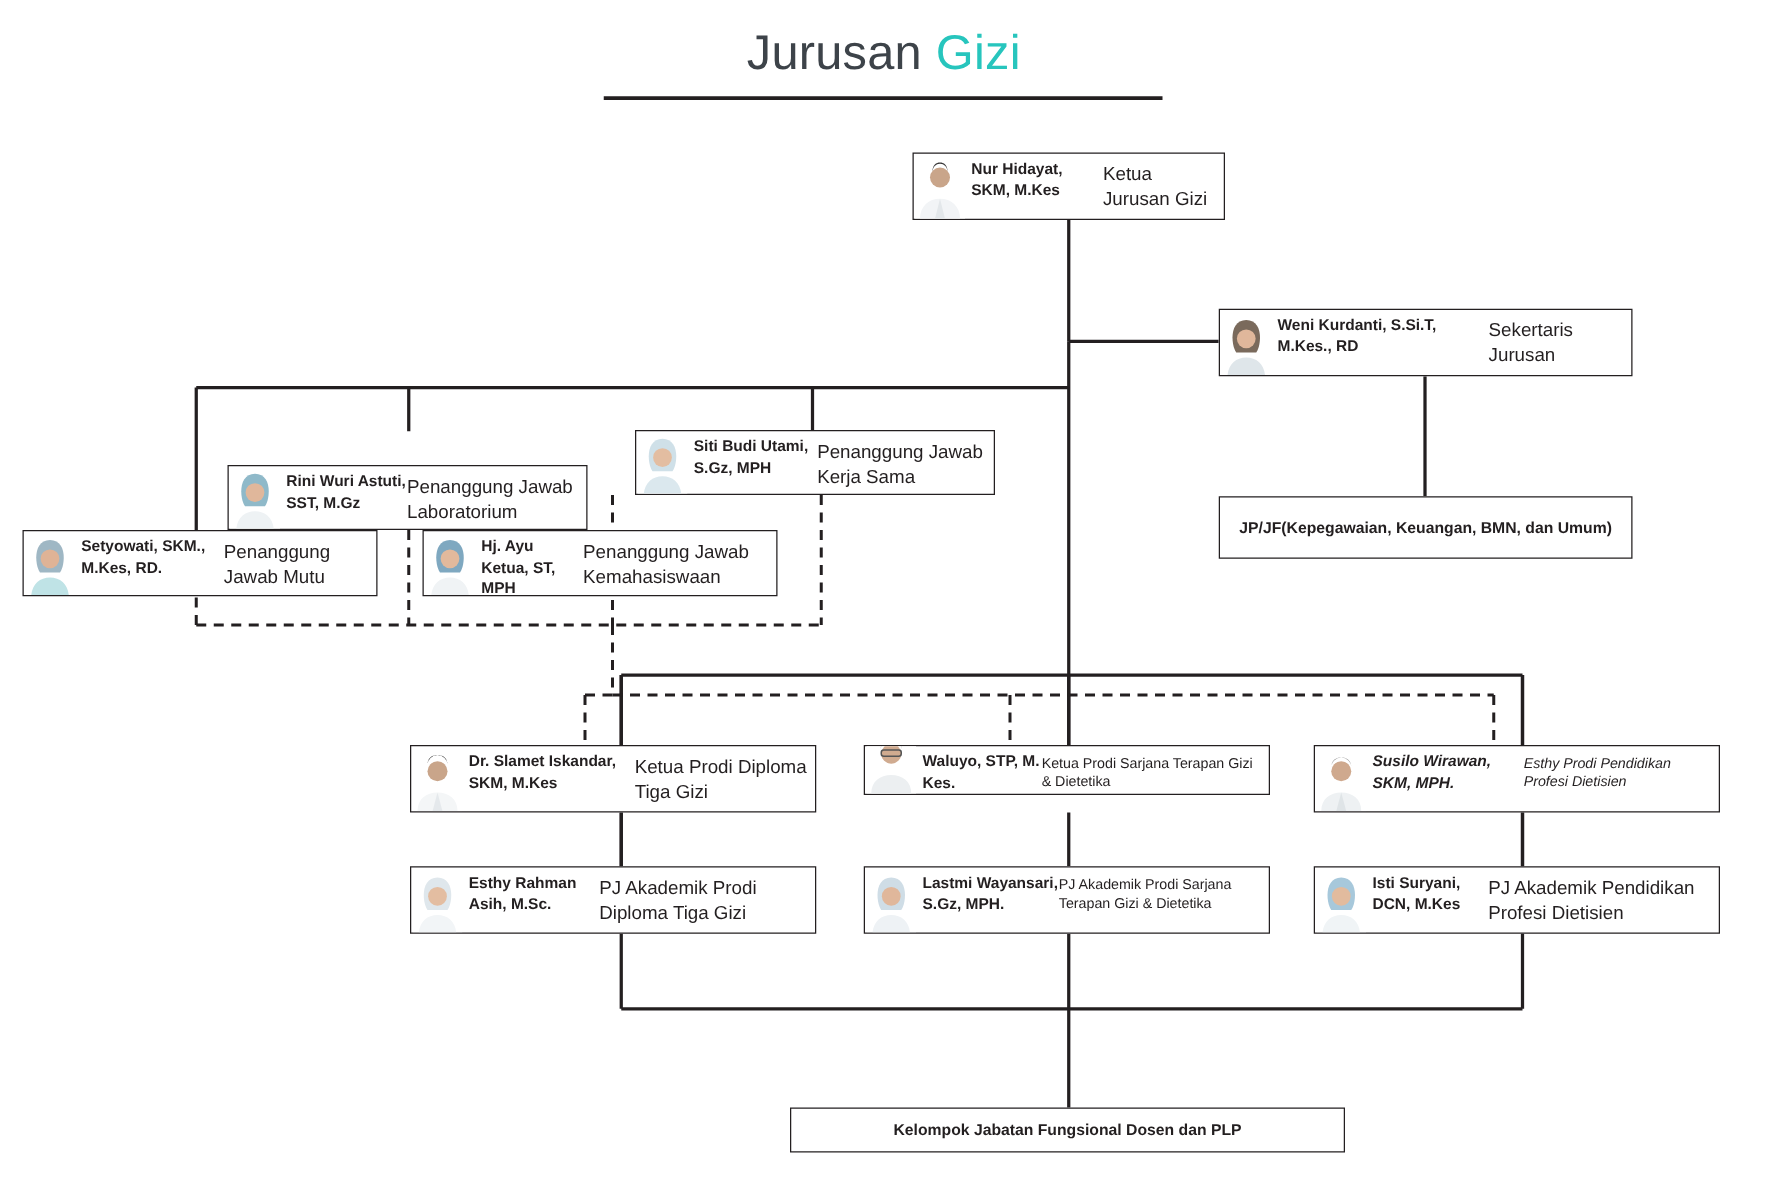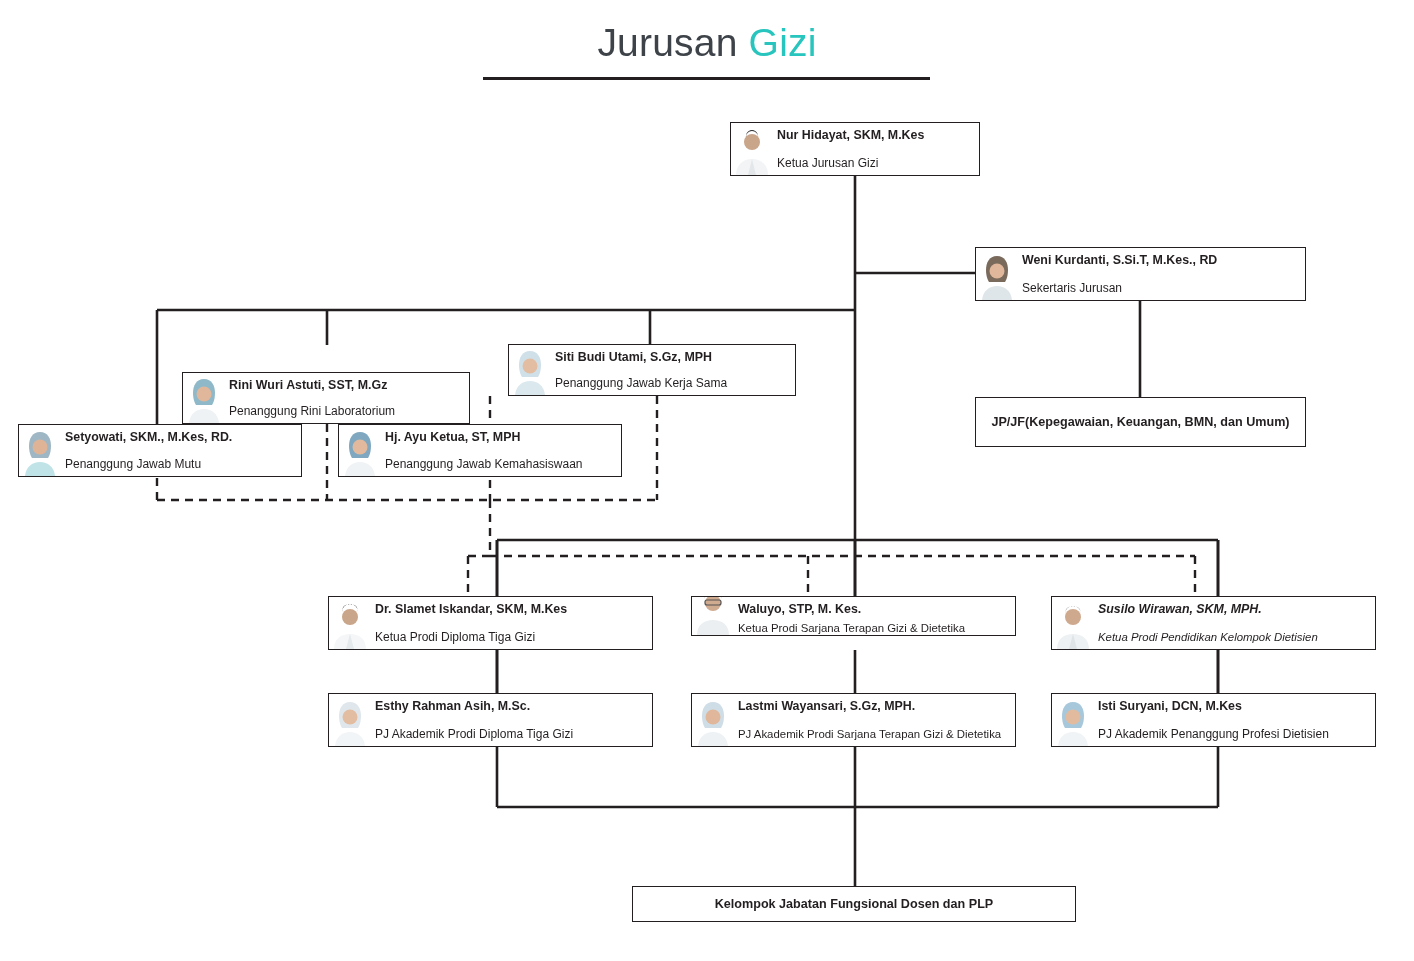--- a/index.html
+++ b/index.html
@@ -37,25 +37,25 @@
     z-index:5;
   }
   .photo{
     width:42px;flex:0 0 42px;
     display:flex;align-items:flex-end;justify-content:center;
     overflow:hidden;
   }
   .photo svg{display:block;}
   .txt{
     flex:1 1 auto;
-    display:flex;flex-direction:column;justify-content:space-between;
+    display:flex;flex-direction:row;justify-content:center;
     padding:4px 6px 4px 4px;
   }
   .nm{font-size:12.4px;font-weight:bold;color:#231f20;line-height:1.35;}
-  .rl{font-size:12px;font-weight:400;color:#231f20;line-height:1.35;margin-top:3px;}
+  .rl{font-size:15px;font-weight:400;color:#231f20;line-height:1.35;margin-top:3px;}
   .rl.small{font-size:11.4px;}
 
   .plain{
     position:absolute;background:#fff;border:1.6px solid #231f20;box-sizing:border-box;
     display:flex;align-items:center;justify-content:center;flex-direction:row;
     text-align:center;z-index:5;
   }
   .plain .l1{font-size:12.6px;font-weight:bold;color:#231f20;line-height:1.5;}
 </style>
 </head>
@@ -157,21 +157,21 @@
   <div class="photo">
     <svg width="40" height="48" viewBox="0 0 40 48">
         <rect width="40" height="48" fill="#fff"></rect>
         <path d="M20 4c8 0 11 7 11 14 0 8-3 12-3 12H12s-3-4-3-12C9 11 12 4 20 4z" fill="#8fb9c9"></path>
         <circle cx="20" cy="19" r="7.5" fill="#e0b79b"></circle>
         <path d="M5 48c1-9 7-14 15-14s14 5 15 14z" fill="#eef2f4"></path>
       </svg>
   </div>
   <div class="txt">
     <div class="nm">Rini Wuri Astuti, SST, M.Gz</div>
-    <div class="rl">Penanggung Rini Laboratorium</div>
+    <div class="rl">Penanggung Jawab Laboratorium</div>
   </div>
 </div>
 
 <div class="card" style="left:508px;top:344px;width:288px;height:52px;">
   <div class="photo">
     <svg width="40" height="48" viewBox="0 0 40 48">
         <rect width="40" height="48" fill="#fff"></rect>
         <path d="M20 4c8 0 11 7 11 14 0 8-3 12-3 12H12s-3-4-3-12C9 11 12 4 20 4z" fill="#cfe0e8"></path>
         <circle cx="20" cy="19" r="7.5" fill="#e3bda1"></circle>
         <path d="M5 48c1-9 7-14 15-14s14 5 15 14z" fill="#dbe8ee"></path>
@@ -250,21 +250,21 @@
     <svg width="40" height="48" viewBox="0 0 40 48">
         <rect width="40" height="48" fill="#fff"></rect>
         <circle cx="20" cy="16" r="8" fill="#cfa98e"></circle>
         <path d="M12 13a8 8 0 0 1 16 0c0-6-4-8-8-8s-8 2-8 8z" fill="#8e8e8e"></path>
         <path d="M4 48c0-10 7-15 16-15s16 5 16 15z" fill="#eef1f3"></path>
         <path d="M20 33l-4 15h8z" fill="#dfe4e7"></path>
       </svg>
   </div>
   <div class="txt">
     <div class="nm">Susilo Wirawan, SKM, MPH.</div>
-    <div class="rl small">Ketua Prodi Pendidikan Kelompok Dietisien</div>
+    <div class="rl small">Esthy Prodi Pendidikan Profesi Dietisien</div>
   </div>
 </div>
 
 <div class="card" style="left:328px;top:693px;width:325px;height:54px;">
   <div class="photo">
     <svg width="40" height="48" viewBox="0 0 40 48">
         <rect width="40" height="48" fill="#fff"></rect>
         <path d="M20 4c8 0 11 7 11 14 0 8-3 12-3 12H12s-3-4-3-12C9 11 12 4 20 4z" fill="#dfe7ec"></path>
         <circle cx="20" cy="19" r="7.5" fill="#e3bda1"></circle>
         <path d="M5 48c1-9 7-14 15-14s14 5 15 14z" fill="#f2f5f7"></path>
@@ -295,19 +295,19 @@
   <div class="photo">
     <svg width="40" height="48" viewBox="0 0 40 48">
         <rect width="40" height="48" fill="#fff"></rect>
         <path d="M20 4c8 0 11 7 11 14 0 8-3 12-3 12H12s-3-4-3-12C9 11 12 4 20 4z" fill="#a7c8db"></path>
         <circle cx="20" cy="19" r="7.5" fill="#e2bb9e"></circle>
         <path d="M5 48c1-9 7-14 15-14s14 5 15 14z" fill="#f0f4f6"></path>
       </svg>
   </div>
   <div class="txt">
     <div class="nm">Isti Suryani, DCN, M.Kes</div>
-    <div class="rl">PJ Akademik Penanggung Profesi Dietisien</div>
+    <div class="rl">PJ Akademik Pendidikan Profesi Dietisien</div>
   </div>
 </div>
 
 <div class="plain" style="left:632px;top:886px;width:444px;height:36px;">
   <div class="l1">Kelompok Jabatan Fungsional Dosen dan PLP</div>
 </div>
 
 </body></html>

